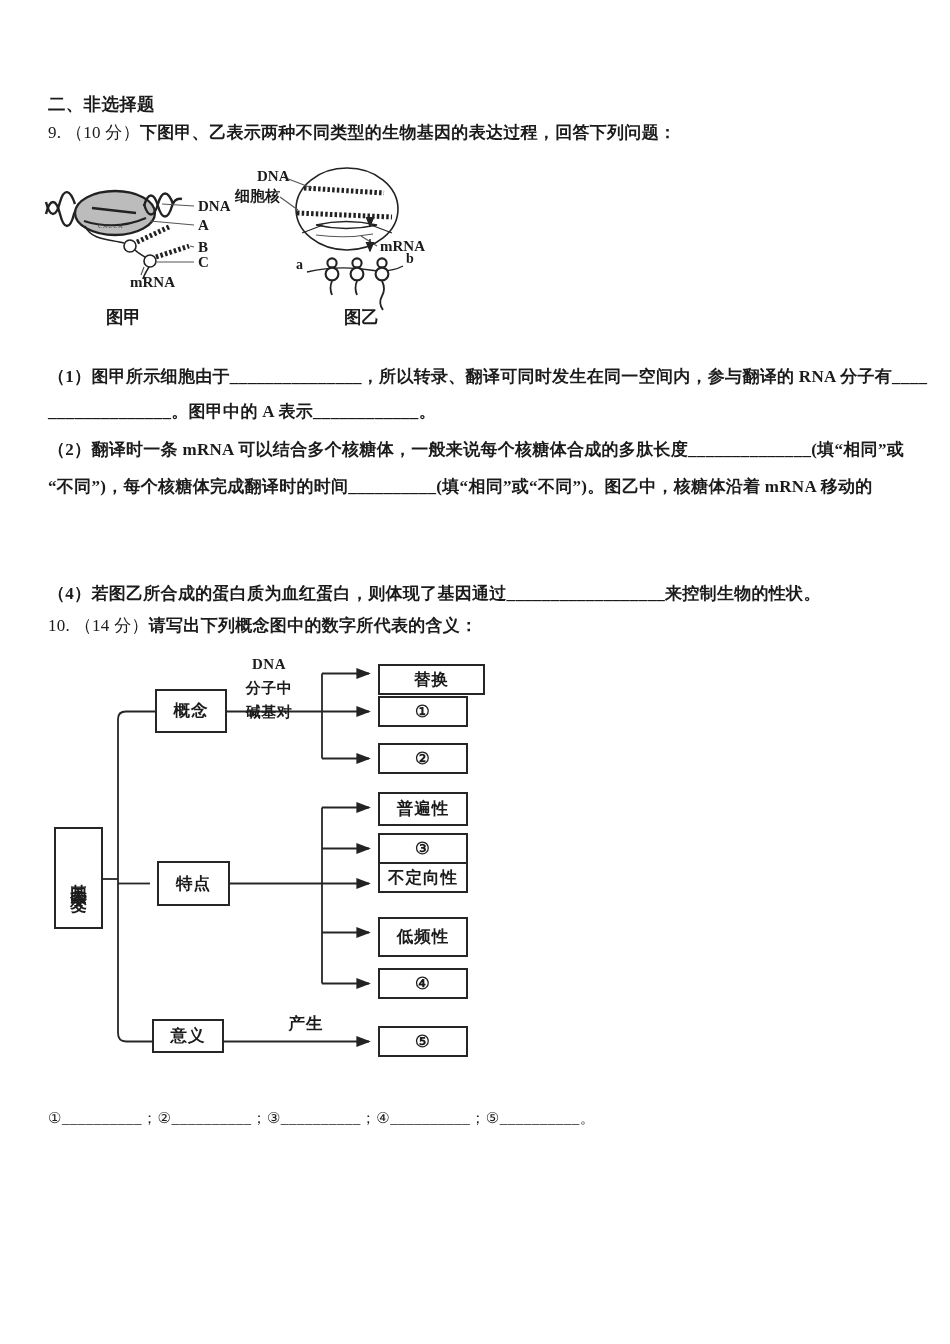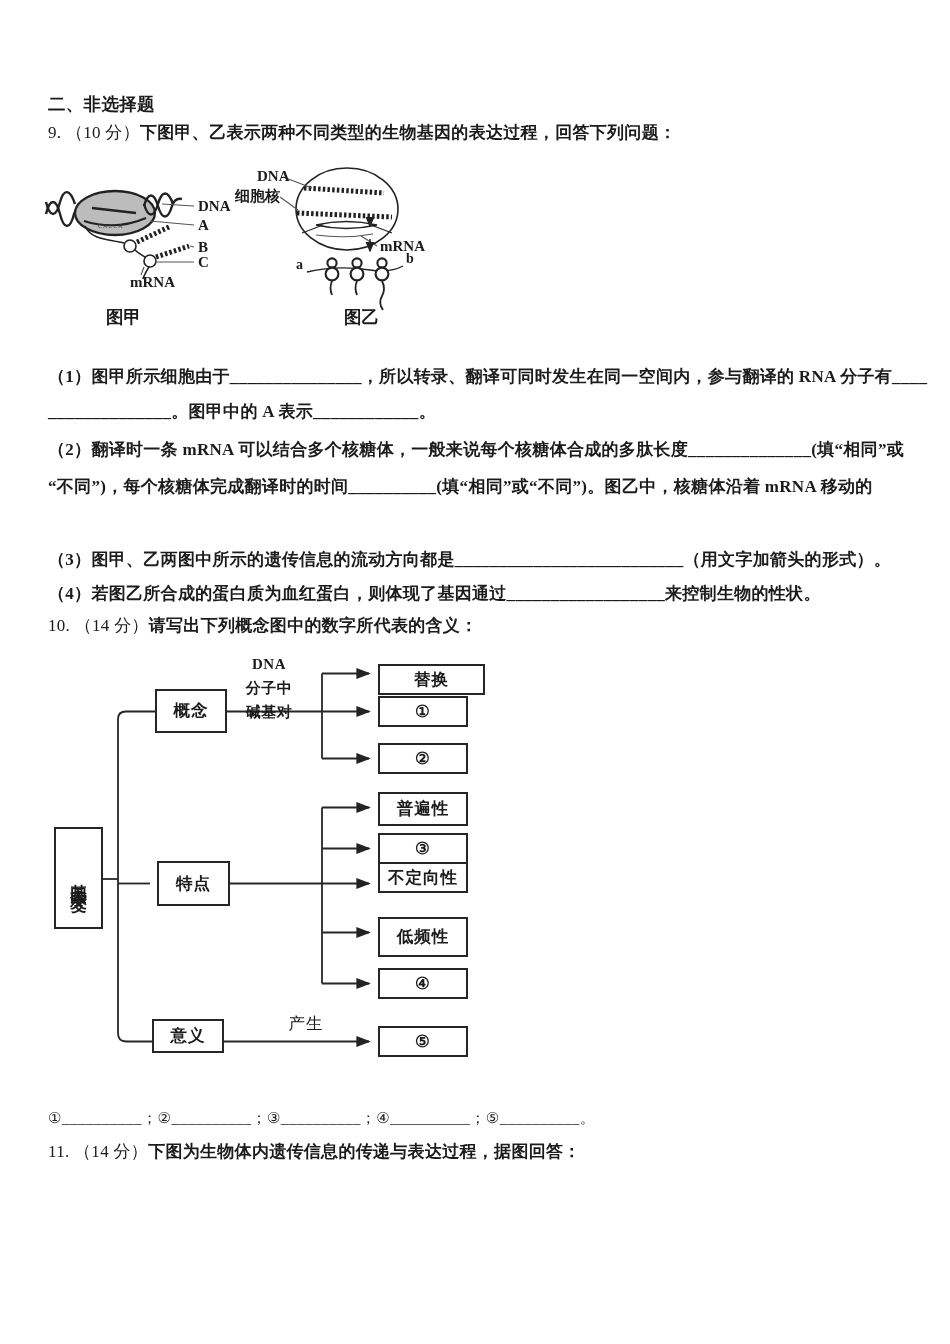--- a/index.html
+++ b/index.html
@@ -28,21 +28,21 @@
   .croot{
     writing-mode:vertical-rl;text-orientation:upright;
     letter-spacing:4px;font-size:17px;
   }
   .cedge{
     position:absolute;text-align:center;font-weight:700;font-size:15px;
     line-height:24px;letter-spacing:0.5px;
   }
   .cedge span{display:block;}
   .cedge2{
-    position:absolute;text-align:center;font-weight:400;font-size:16.5px;letter-spacing:1px;
+    position:absolute;text-align:center;font-weight:700;font-size:16.5px;letter-spacing:1px;
   }
 </style>
 </head>
 <body>
 
 <div class="page">
 
   <div class="line hdr" style="left:48px;top:92px">二、非选择题</div>
 
   <div class="line" style="left:48px;top:121px"><span class="qnum">9. （10 分）</span><span>下图甲、乙表示两种不同类型的生物基因的表达过程，回答下列问题：</span></div>
@@ -140,21 +140,20 @@
       <text class="ab" x="256" y="107">a</text>
       <text class="ab" x="366" y="101">b</text>
       <text class="cap" x="304" y="161">图乙</text>
     </g>
   </svg>
 
   <div class="line" style="left:48px;top:365px">（1）图甲所示细胞由于_______________，所以转录、翻译可同时发生在同一空间内，参与翻译的 RNA 分子有____</div>
   <div class="line" style="left:48px;top:400px">______________。图甲中的 A 表示____________。</div>
   <div class="line" style="left:48px;top:438px">（2）翻译时一条 mRNA 可以结合多个核糖体，一般来说每个核糖体合成的多肽长度______________(填“相同”或</div>
   <div class="line" style="left:48px;top:475px">“不同”)，每个核糖体完成翻译时的时间__________(填“相同”或“不同”)。图乙中，核糖体沿着 mRNA 移动的</div>
-  <div class="line" style="left:48px;top:548px">（3）图甲、乙两图中所示的遗传信息的流动方向都是__________________________（用文字加箭头的形式）。</div>
   <div class="line" style="left:48px;top:582px">（4）若图乙所合成的蛋白质为血红蛋白，则体现了基因通过__________________来控制生物的性状。</div>
 
   <div class="line" style="left:48px;top:614px"><span class="qnum">10. （14 分）</span><span>请写出下列概念图中的数字所代表的含义：</span></div>
 
   <div class="cmap" style="left:48px;top:650px;width:430px;height:426px">
     <svg class="cmap-lines" width="430" height="426" viewBox="0 0 430 426">
       <defs>
         <marker id="arrC" markerWidth="10" markerHeight="8" refX="7" refY="3" orient="auto">
           <path d="M0,0 L8,3 L0,6 Z" fill="#222"></path>
         </marker>
@@ -201,15 +200,14 @@
     <div class="cbox" style="left:330px;top:142px;width:90px;height:34px">普遍性</div>
     <div class="cbox" style="left:330px;top:183px;width:90px;height:31px">③</div>
     <div class="cbox" style="left:330px;top:212px;width:90px;height:31px">不定向性</div>
     <div class="cbox" style="left:330px;top:267px;width:90px;height:40px">低频性</div>
     <div class="cbox" style="left:330px;top:318px;width:90px;height:31px">④</div>
     <div class="cbox" style="left:330px;top:376px;width:90px;height:31px">⑤</div>
   </div>
 
   <div class="line blanks" style="left:48px;top:1106px">①__________；②__________；③__________；④__________；⑤__________。</div>
 
-  <div class="line" style="left:48px;top:1140px"><span class="qnum">11. （14 分）</span><span>下图为生物体内遗传信息的传递与表达过程，据图回答：</span></div>
 
 </div>
 
 </body></html>

